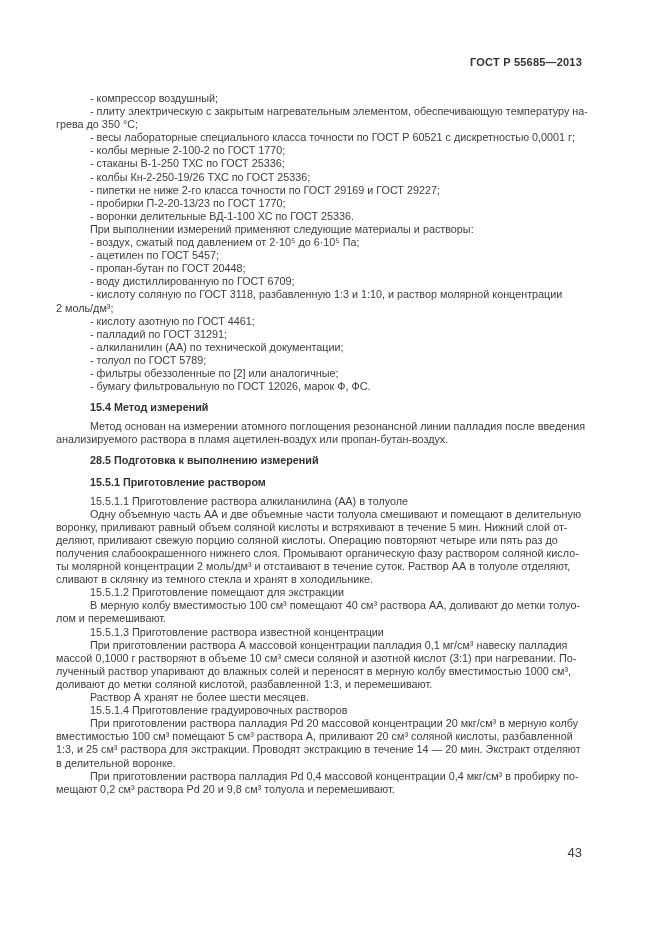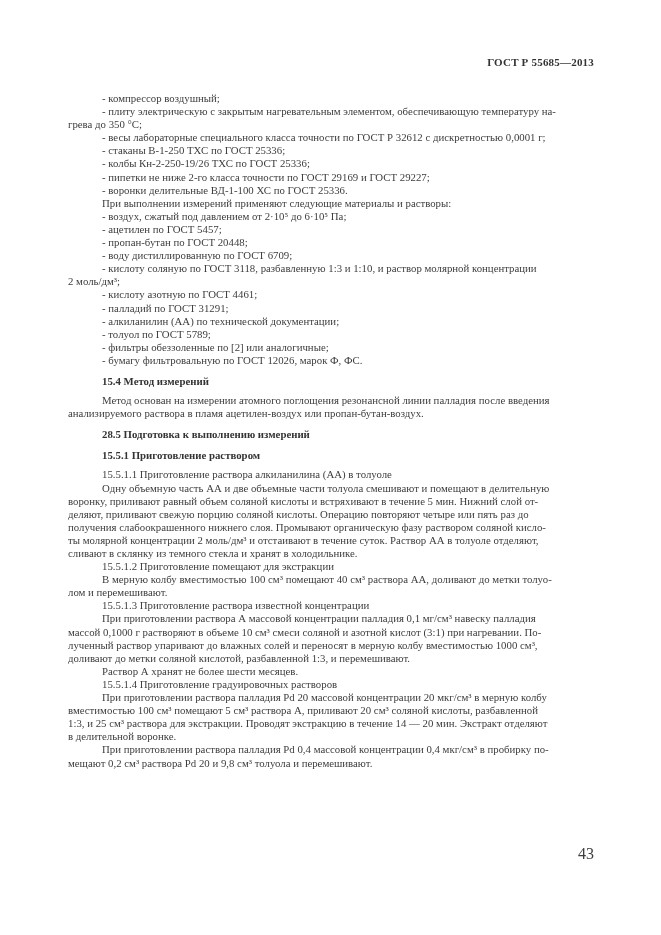--- a/index.html
+++ b/index.html
@@ -5,24 +5,23 @@
   html, body {
     margin: 0;
     padding: 0;
     background: #ffffff;
   }
   .page {
     position: relative;
     width: 587px;
     height: 935px;
     background: #ffffff;
-    font-family: Liberation Serif, serif;
+    font-family: Liberation Sans, sans-serif;
     color: #3d3d3d;
     overflow: hidden;
-    margin-left: 12px;
   }
   .doc-header {
     position: absolute;
     top: 56px;
     left: 41px;
     width: 541px;
     text-align: right;
     font-size: 11px;
     font-weight: 700;
     color: #333333;
@@ -47,38 +46,40 @@
     font-weight: 700;
     color: #333333;
     white-space: pre-line;
   }
   .page-number {
     position: absolute;
     top: 845px;
     left: 41px;
     width: 541px;
     text-align: right;
-    font-size: 16px;
+    font-size: 13px;
     color: #3d3d3d;
   }
 </style>
 </head>
 <body>
 
 <div class="page">
   <div class="doc-header">ГОСТ Р 55685—2013</div>
 
   <div class="content" id="doc-content">
       <div class="para">- компрессор воздушный;</div>
       <div class="para">- плиту электрическую с закрытым нагревательным элементом, обеспечивающую температуру на-
 грева до 350 °С;</div>
-      <div class="para">- весы лабораторные специального класса точности по ГОСТ Р 32612 с дискретностью 0,0001 г;</div>
+      <div class="para">- весы лабораторные специального класса точности по ГОСТ Р 60521 с дискретностью 0,0001 г;</div>
+      <div class="para">- колбы мерные 2-100-2 по ГОСТ 1770;</div>
       <div class="para">- стаканы В-1-250 ТХС по ГОСТ 25336;</div>
       <div class="para">- колбы Кн-2-250-19/26 ТХС по ГОСТ 25336;</div>
       <div class="para">- пипетки не ниже 2-го класса точности по ГОСТ 29169 и ГОСТ 29227;</div>
+      <div class="para">- пробирки П-2-20-13/23 по ГОСТ 1770;</div>
       <div class="para">- воронки делительные ВД-1-100 ХС по ГОСТ 25336.</div>
       <div class="para">При выполнении измерений применяют следующие материалы и растворы:</div>
       <div class="para">- воздух, сжатый под давлением от 2·10⁵ до 6·10⁵ Па;</div>
       <div class="para">- ацетилен по ГОСТ 5457;</div>
       <div class="para">- пропан-бутан по ГОСТ 20448;</div>
       <div class="para">- воду дистиллированную по ГОСТ 6709;</div>
       <div class="para">- кислоту соляную по ГОСТ 3118, разбавленную 1:3 и 1:10, и раствор молярной концентрации
 2 моль/дм³;</div>
       <div class="para">- кислоту азотную по ГОСТ 4461;</div>
       <div class="para">- палладий по ГОСТ 31291;</div>

